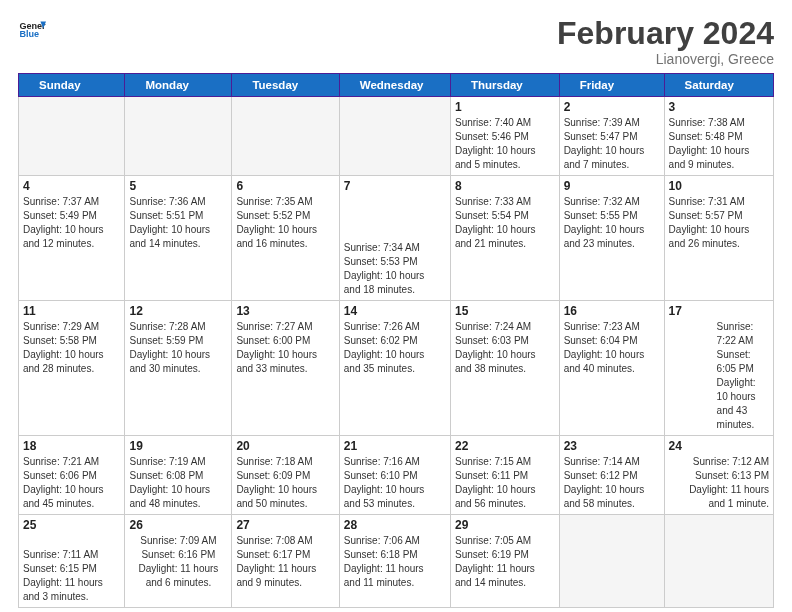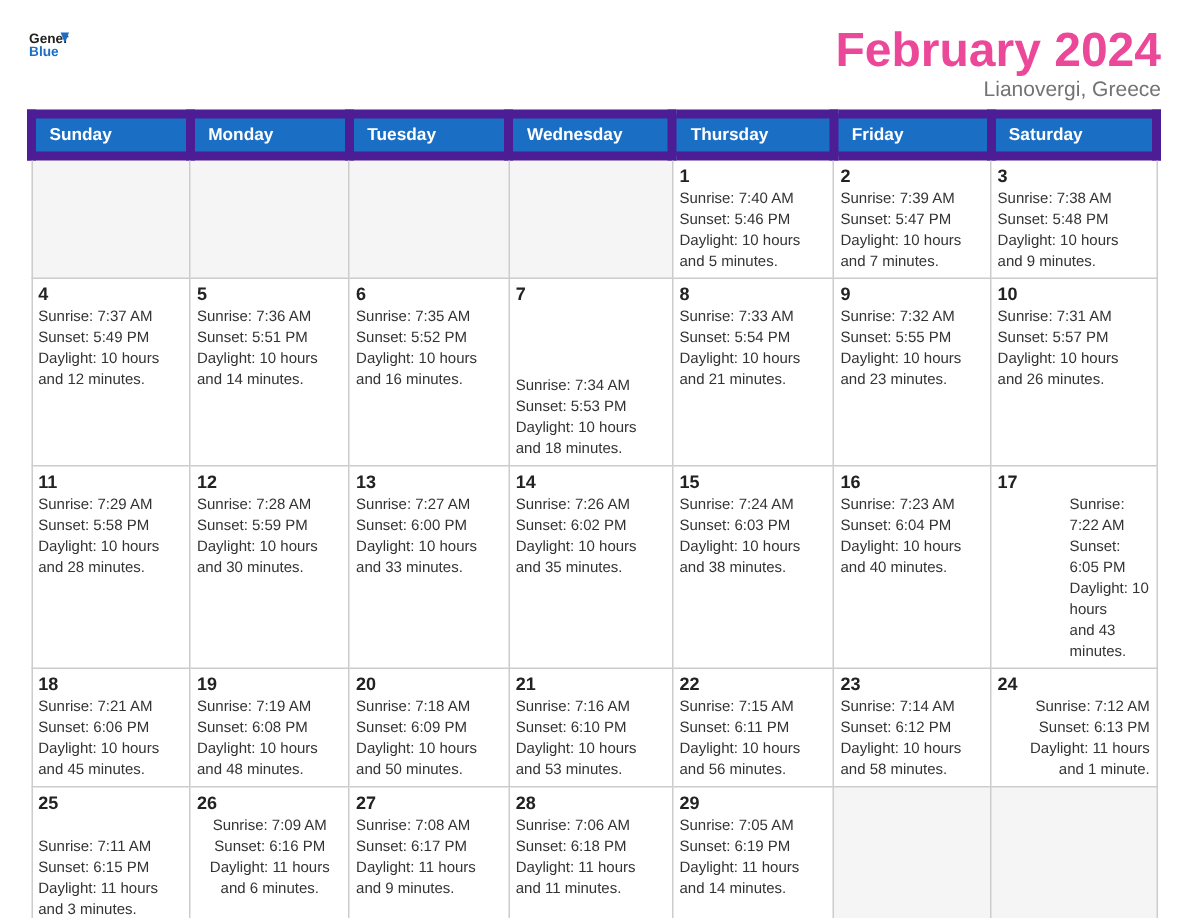--- a/index.html
+++ b/index.html
@@ -31,39 +31,39 @@
     .logo-icon {
       width: 28px;
       height: 28px;
     }
     .title-section {
       text-align: right;
     }
     .main-title {
       font-size: 32px;
       font-weight: bold;
-      color: #ec4899;
+      color: #404040;
       line-height: 1.1;
     }
     .subtitle {
       font-size: 14px;
       color: #737373;
     }
     .calendar-table {
       width: 100%;
       border-collapse: collapse;
       flex: 1;
     }
     .calendar-table thead th {
       background-color: #1a6fc4;
       color: #fff;
       font-size: 11.5px;
       font-weight: bold;
-      padding: 5px 9px;
-      border: 6px solid #4c1d95;
+      padding: 5px 20px;
+      border: 1px solid #4c1d95;
       text-align: left;
     }
     .calendar-table tbody td {
       border: 1px solid #ccc;
       vertical-align: top;
       padding: 3px 4px;
       font-size: 9.5px;
       color: #222;
       width: 113px;
       height: 80px;

